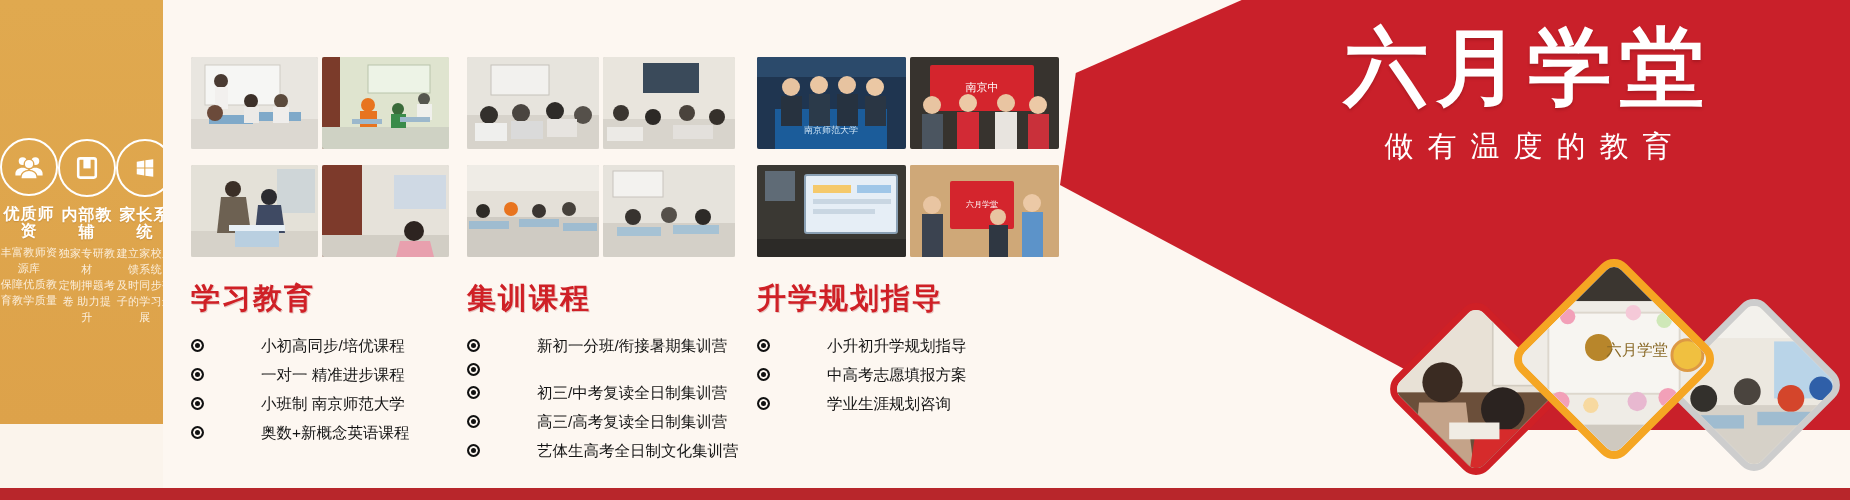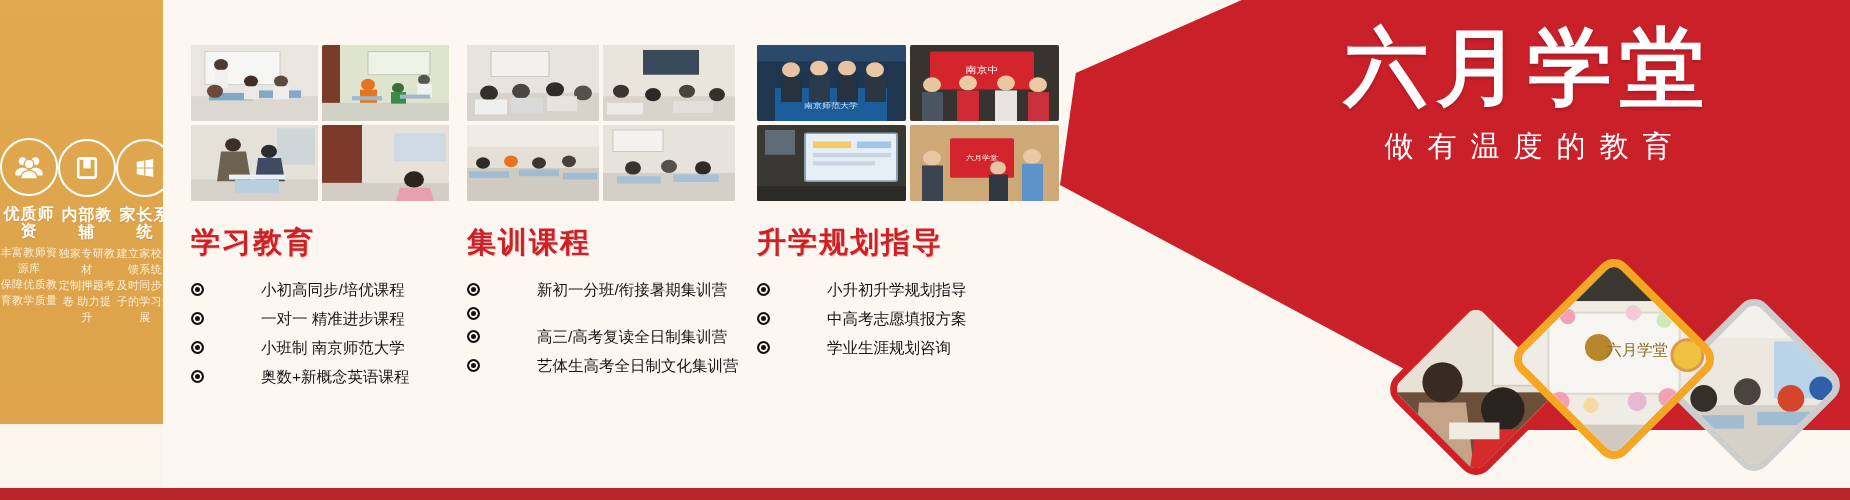--- a/index.html
+++ b/index.html
@@ -79,22 +79,22 @@
   }
 
   
   .col { position:absolute; top:45px; }
   #col1 { left:28px; width:258px; }
   #col2 { left:304px; width:268px; }
   #col3 { left:594px; width:302px; }
 
   .photo-grid { display:flex; flex-wrap:wrap; gap:4px; }
   .photo {
-    height:76px; border-radius:2px; overflow:hidden;
-    position:relative; background:#cfcac2;
+    height:92px; border-radius:2px; overflow:hidden;
+    position:relative; background:#cfcac2;margin-top:12px;
   }
   #col1 .photo { width:127px; }
   #col2 .photo { width:132px; }
   #col3 .photo { width:149px; }
   .photo svg { position:absolute; inset:0; width:100%; height:100%; }
 
   .sec-title {
     margin-top:22px; color:#cf2026;
     font-size:29px; font-weight:bold; letter-spacing:2px;
     text-shadow:1px 1px 0 rgba(150,20,25,.22);
@@ -323,20 +323,24 @@
         </div>
       </div>
       <div class="sec-title">集训课程</div>
       <ul class="course-list">
         <li>
             <span class="bullet"></span>
             <span>新初一分班/衔接暑期集训营</span>
           </li>
         <li>
             <span class="bullet"></span>
+          </li>
+        <li>
+            <span class="bullet"></span>
+            <span>初三/中考复读全日制集训营</span>
           </li>
         <li>
             <span class="bullet"></span>
             <span>高三/高考复读全日制集训营</span>
           </li>
         <li>
             <span class="bullet"></span>
             <span>艺体生高考全日制文化集训营</span>
           </li>
       </ul>

